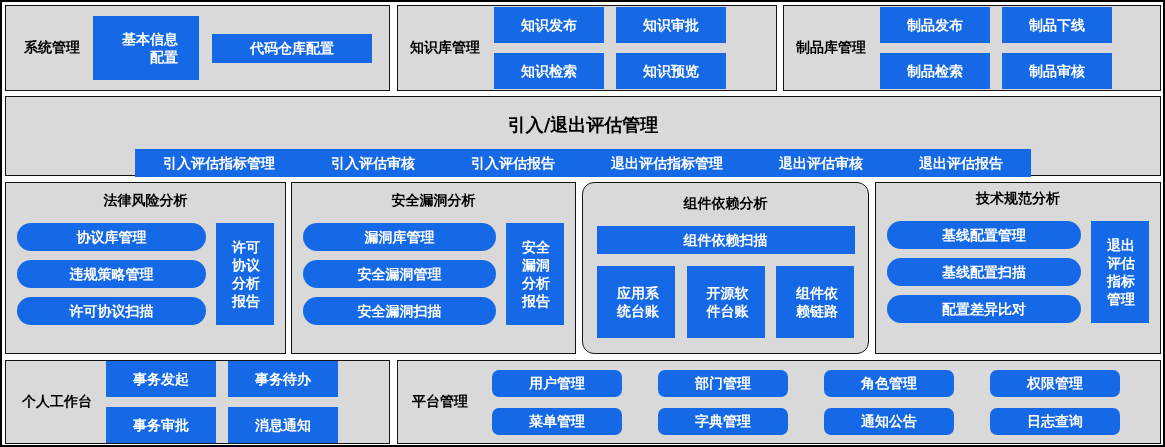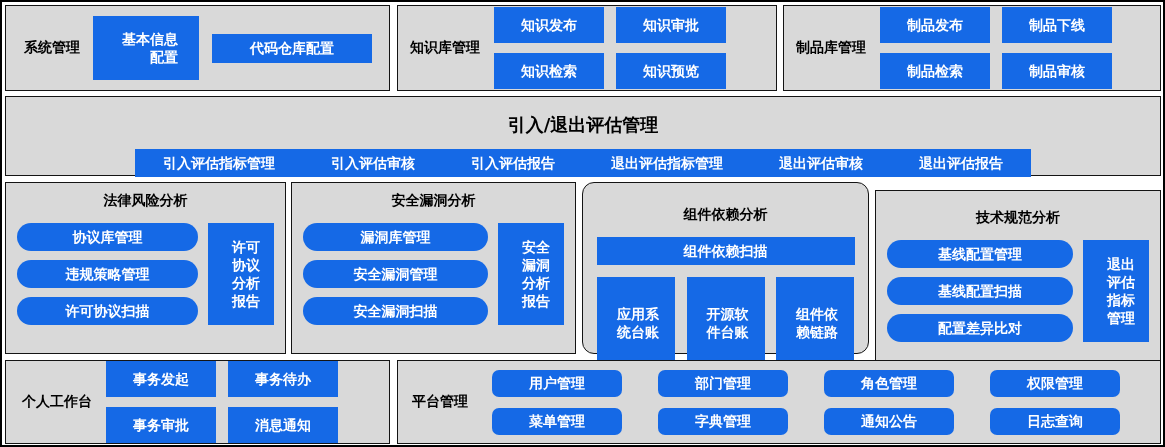--- a/index.html
+++ b/index.html
@@ -34,31 +34,31 @@
 
   
   .p-eval { left:3px; top:94px; width:1156px; height:80px; padding-top:16px; }
   .p-eval .title { display:block; text-align:center; font-size:18px; }
   .eval-row { display:flex; justify-content:center; align-items:center; margin-top:12px; padding:0 9px; }
   .eval-row .btn { height:28px; padding:0 28px; }
 
   
   .p-legal     { left:3px;   top:180px; width:281px; height:172px; padding-top:9px; }
   .p-security  { left:289px; top:180px; width:285px; height:172px; padding-top:9px; }
-  .p-component { left:580px; top:180px; width:287px; height:172px; padding-top:23px;border-radius:12px; }
-  .p-tech      { left:873px; top:180px; width:286px; height:172px; padding-top:18px;margin-top:8px; }
+  .p-component { left:580px; top:180px; width:287px; height:172px; padding-top:12px;border-radius:12px; }
+  .p-tech      { left:873px; top:180px; width:286px; height:172px; padding-top:7px; }
   .panel > .title.center { display:block; text-align:center; }
   .ana-body { display:flex; gap:10px; margin-top:13px; padding:0 11px; }
   .ana-col { flex:1; display:flex; flex-direction:column; gap:9px; }
   .ana-col .btn { height:28px;border-radius:14px; }
-  .report-btn { width:66px; padding:0 14px; align-self:stretch; }
+  .report-btn { width:58px; padding:0 14px; align-self:stretch; }
 
   .scan-btn { width:258px; height:28px; margin:13px auto 0; }
   .dep-row { display:flex; justify-content:space-between; margin-top:12px; padding:0 14px; }
-  .dep-row .btn { width:78px; height:92px; padding:0 16px; }
+  .dep-row .btn { width:78px; height:72px; padding:0 16px; }
 
   
   .p-personal { left:3px; top:358px; width:385px; height:84px; display:flex; align-items:center; gap:14px; padding:0 10px 0 16px; }
   .p-platform { left:395px; top:358px; width:764px; height:84px; display:flex; align-items:center; gap:24px; padding:0 14px; }
   .grid4 { display:grid; grid-template-columns:repeat(4,130px); gap:11px 36px; }
   .grid4 .btn { height:27px;border-radius:7px; }
 </style>
 </head>
 <body>
 

